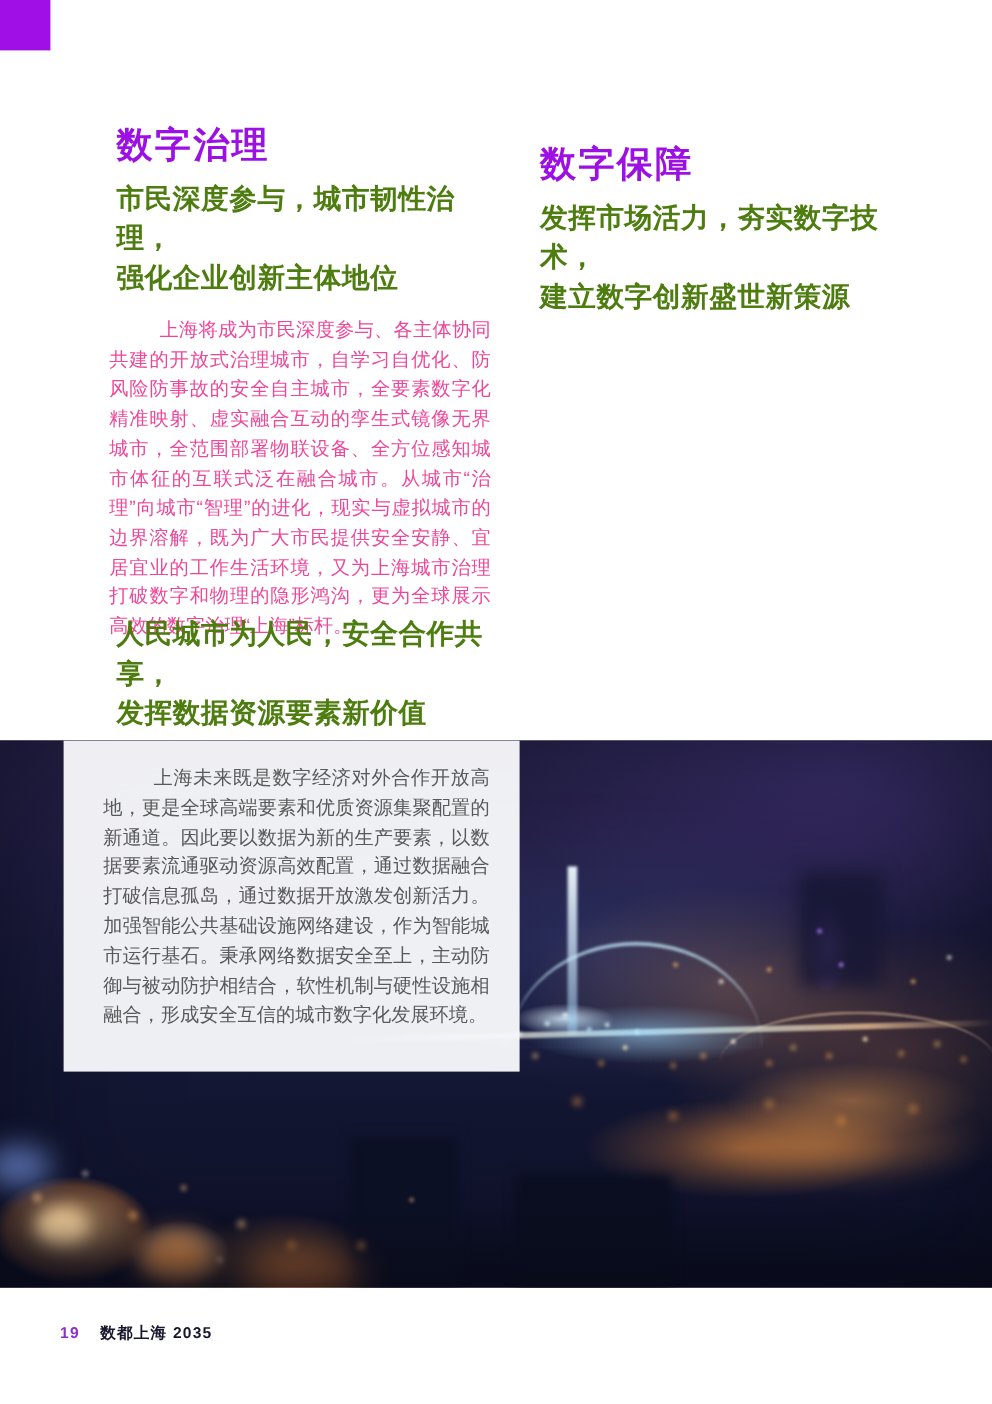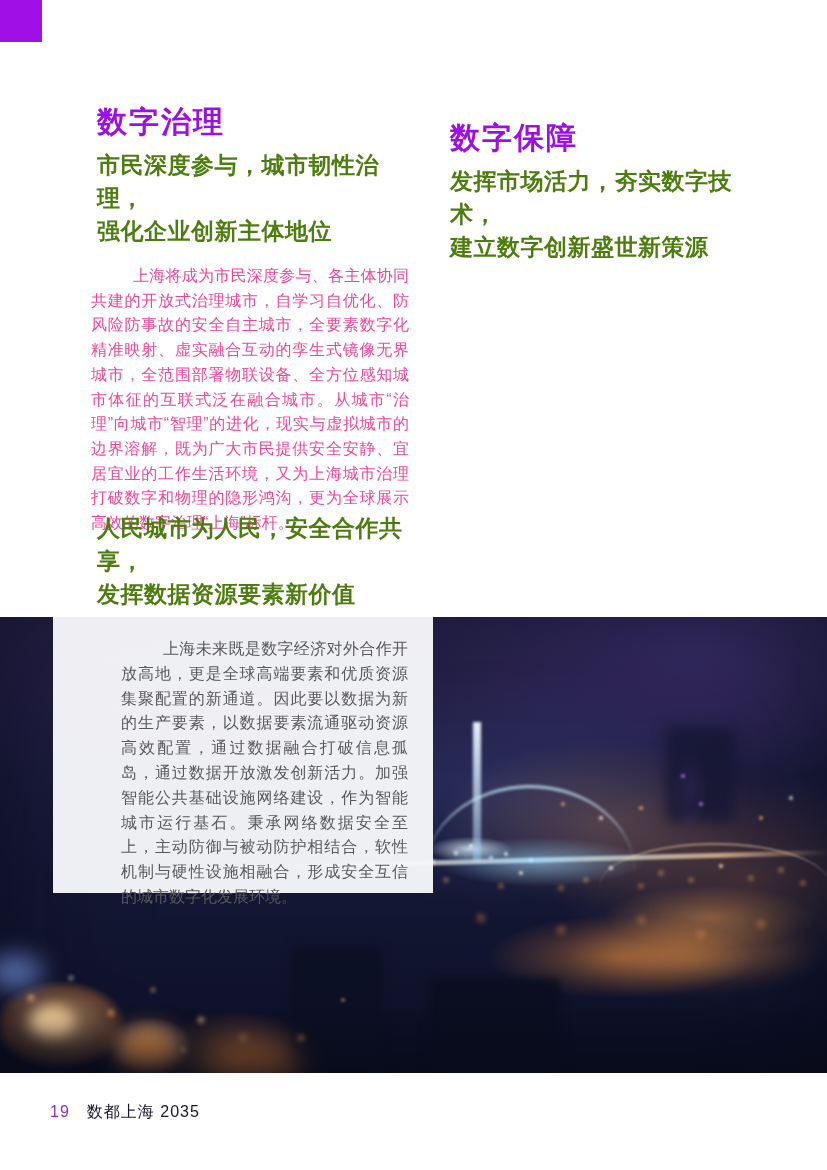--- a/index.html
+++ b/index.html
@@ -85,28 +85,28 @@
       562px 186px 3px 1px rgba(255,190,110,.7),
       30px 380px 5px 2px rgba(255,190,110,.8), 70px 360px 4px 1px rgba(255,245,230,.8),
       110px 395px 5px 2px rgba(255,180,90,.8), 152px 372px 4px 1px rgba(255,200,120,.8),
       200px 402px 5px 2px rgba(255,200,130,.8), 242px 420px 6px 2px rgba(255,170,80,.8),
       182px 432px 4px 1px rgba(255,245,230,.85), 300px 420px 5px 2px rgba(255,170,80,.7),
       342px 382px 3px 1px rgba(255,200,130,.5);}
   
   .card{
     position:absolute;left:53px;top:0;width:380px;height:276px;
     background:rgba(246,247,249,.97);box-sizing:border-box;
-    padding:20px 25px 0 68px;
+    padding:20px 25px 0 33px;
   }
   .card p{
     margin:0;font-size:16px;line-height:24.8px;color:#58595B;
     text-align:justify;text-indent:42px;
   }
   
-  .footer{position:absolute;left:50px;top:1102px;font-weight:normal;font-size:16px;letter-spacing:1px;}
+  .footer{position:absolute;left:50px;top:1102px;font-weight:bold;font-size:13px;letter-spacing:1px;}
   .footer .pnum{color:#8E2FC8;margin-right:17px;}
   .footer .ptitle{color:#17172C;}
 </style>
 </head>
 <body>
 
 <div class="page">
 
   <div class="corner"></div>
 

